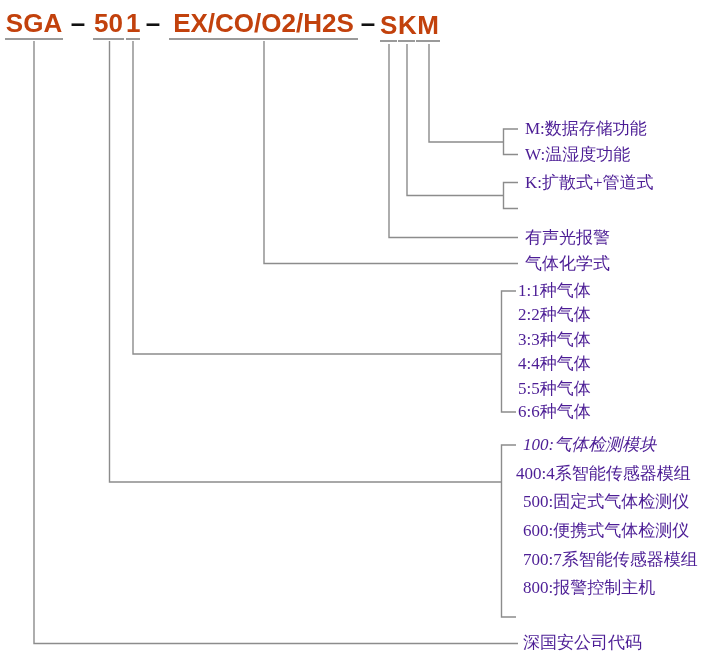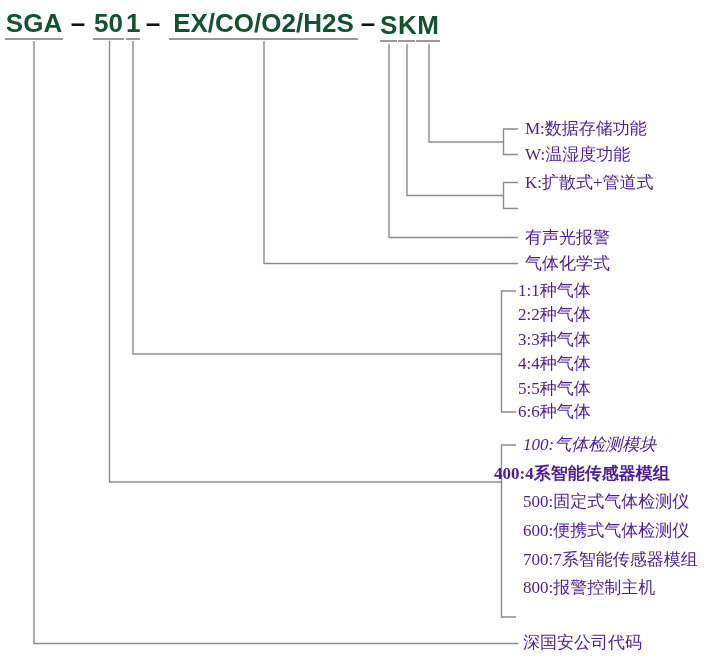--- a/index.html
+++ b/index.html
@@ -9,21 +9,21 @@
     background:#ffffff;
     font-family:"Liberation Sans", sans-serif;
     overflow:hidden;
   }
   .connectors{position:absolute;left:0;top:0;}
   .seg{
     position:absolute;
     font-family:"Liberation Sans", sans-serif;
     font-weight:bold;
     font-size:26px;
-    color:#14532d;
+    color:#c2410c;
     text-align:center;
     line-height:28px;
     border-bottom:2px solid #9a9a9a;
     padding-bottom:1px;
     white-space:nowrap;
   }
   .dash{
     position:absolute;
     font-family:"Liberation Sans", sans-serif;
     font-weight:bold;
@@ -91,21 +91,21 @@
   <div class="lbl" style="left:525px;top:255px;">气体化学式</div>
 
   <div class="lbl" style="left:518px;top:282px;">1:1种气体</div>
   <div class="lbl" style="left:518px;top:306px;">2:2种气体</div>
   <div class="lbl" style="left:518px;top:331px;">3:3种气体</div>
   <div class="lbl" style="left:518px;top:355px;">4:4种气体</div>
   <div class="lbl" style="left:518px;top:380px;">5:5种气体</div>
   <div class="lbl" style="left:518px;top:403px;">6:6种气体</div>
 
   <div class="lbl" style="left:523px;top:436px;font-style:italic;">100:气体检测模块</div>
-  <div class="lbl" style="left:494px;top:465px;font-weight:bold;">400:4系智能传感器模组</div>
+  <div class="lbl" style="left:516px;top:465px;">400:4系智能传感器模组</div>
   <div class="lbl" style="left:523px;top:493px;">500:固定式气体检测仪</div>
   <div class="lbl" style="left:523px;top:522px;">600:便携式气体检测仪</div>
   <div class="lbl" style="left:523px;top:551px;">700:7系智能传感器模组</div>
   <div class="lbl" style="left:523px;top:579px;">800:报警控制主机</div>
 
   <div class="lbl" style="left:523px;top:634px;">深国安公司代码</div>
 
 </div>
 
 </body></html>

